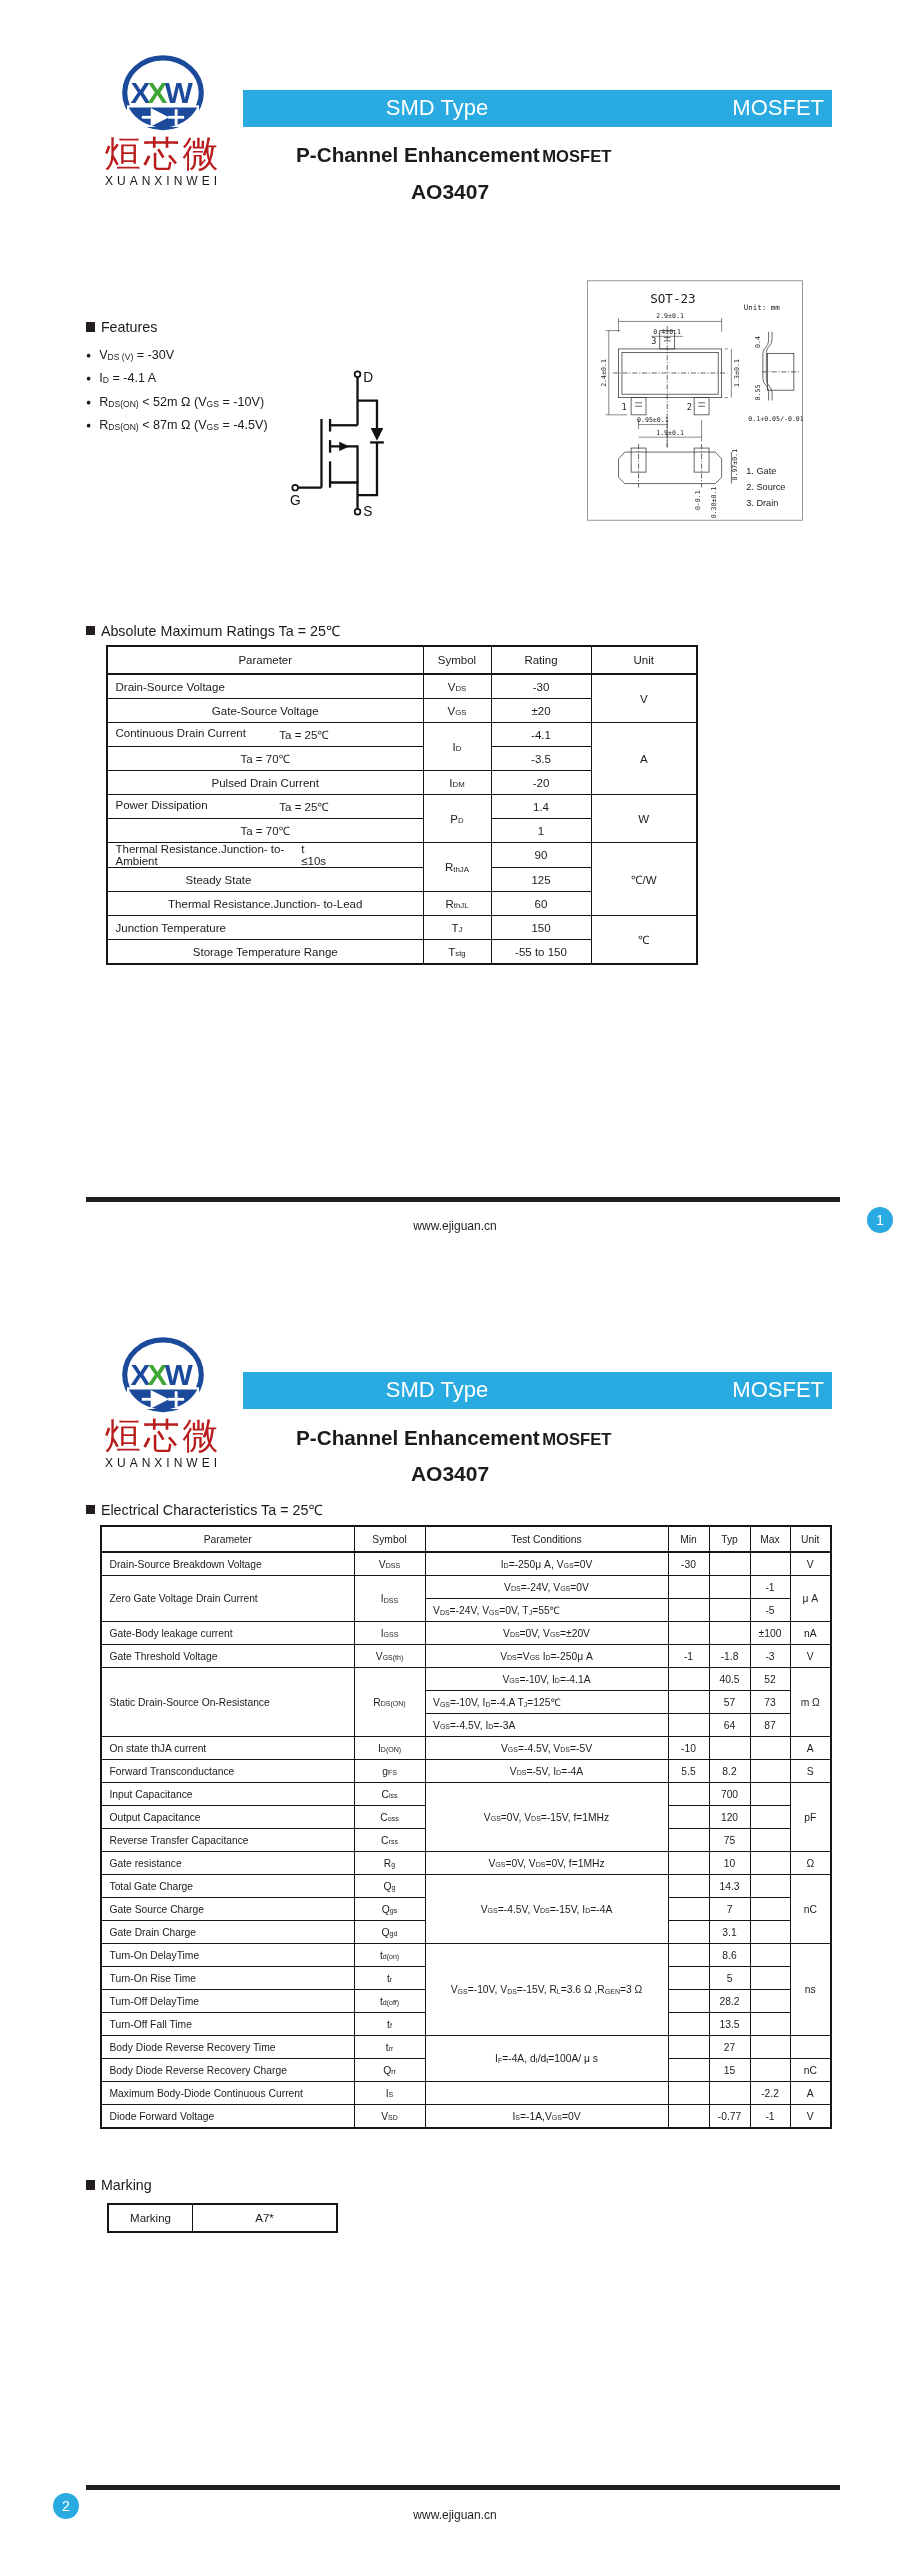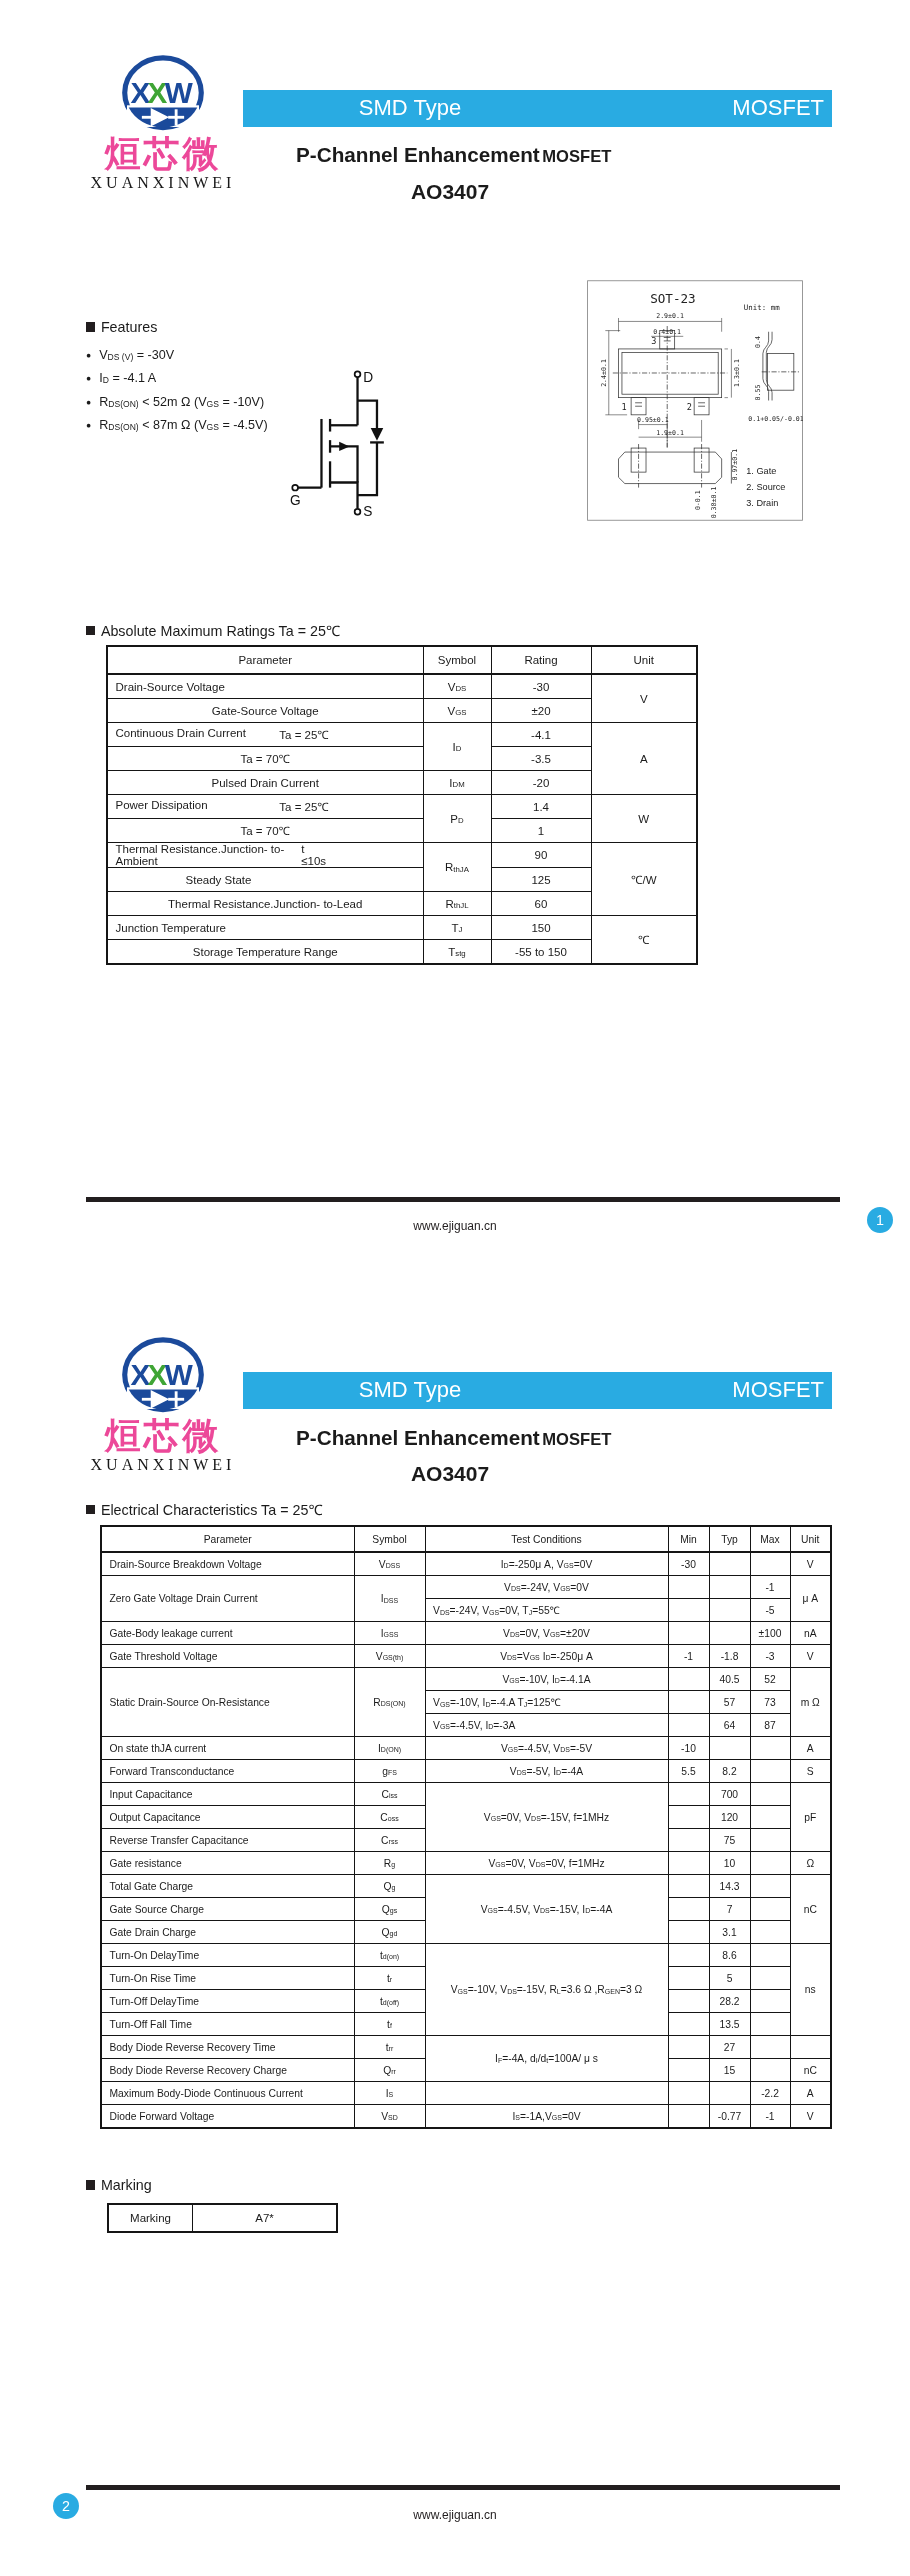--- a/index.html
+++ b/index.html
@@ -2,25 +2,25 @@
 <html style="font-size:9.2px"><head>
 <meta charset="utf-8">
 <style>
   html,body{margin:0;padding:0;background:#fff;}
   body{font-family:"Liberation Sans",sans-serif;color:#1b1b1b;}
   #doc{position:relative;width:910px;height:2576px;background:#ffffff;overflow:hidden;}
   .abs{position:absolute;}
   
   .logo{position:absolute;width:166px;text-align:center;}
   .logo svg{display:block;margin:0 auto;}
-  .logo .cn{font-size:36px;font-weight:700;letter-spacing:2.9px;color:#ec4899;line-height:1.05;}
-  .logo .en{font-size:16px;letter-spacing:4px;color:#181818;margin-top:1.1px;font-family:Liberation Serif, serif;}
+  .logo .cn{font-size:36px;font-weight:400;letter-spacing:2.9px;color:#b91c1c;line-height:1.05;}
+  .logo .en{font-size:12px;letter-spacing:4px;color:#181818;margin-top:1.1px;}
   
   .banner{position:absolute;left:243px;width:589px;height:37px;}
-  .banner .smd{position:absolute;left:98px;width:138px;top:4.6px;text-align:center;font-size:22px;color:#fff;}
+  .banner .smd{position:absolute;left:125px;width:138px;top:4.6px;text-align:center;font-size:22px;color:#fff;}
   .banner .mos{position:absolute;right:8px;top:4.6px;font-size:22px;color:#fff;}
   .title-line{position:absolute;left:252px;white-space:nowrap;}
   .title-line .main{font-size:20.7px;font-weight:700;margin-left:44px;}
   .title-line .suffix{font-size:16.6px;font-weight:700;}
   .partno{position:absolute;left:252px;width:396px;text-align:center;font-size:21px;font-weight:700;}
   
   .sect{position:absolute;left:86px;font-size:14.3px;display:flex;align-items:center;gap:5.7px;}
   .sect .sq{display:inline-block;width:9.2px;height:9.2px;background:#221e1f;}
   
   .features{position:absolute;left:86px;}

